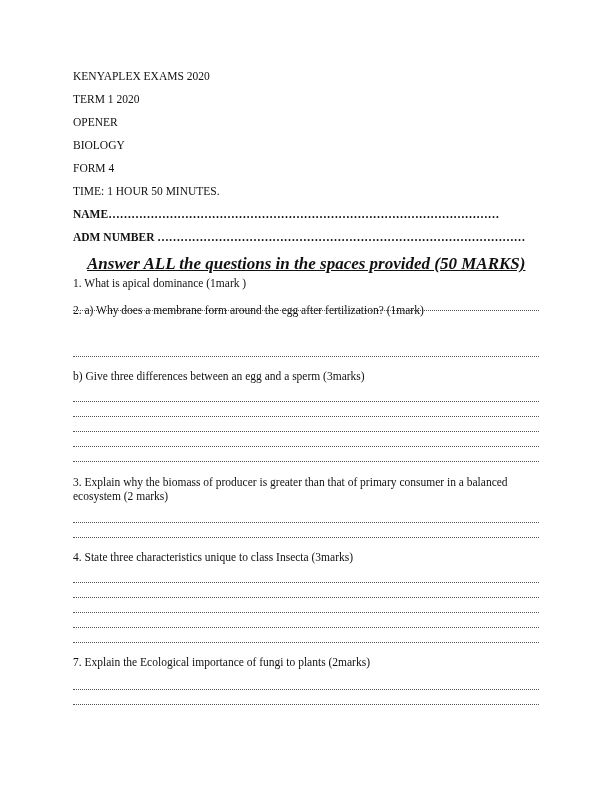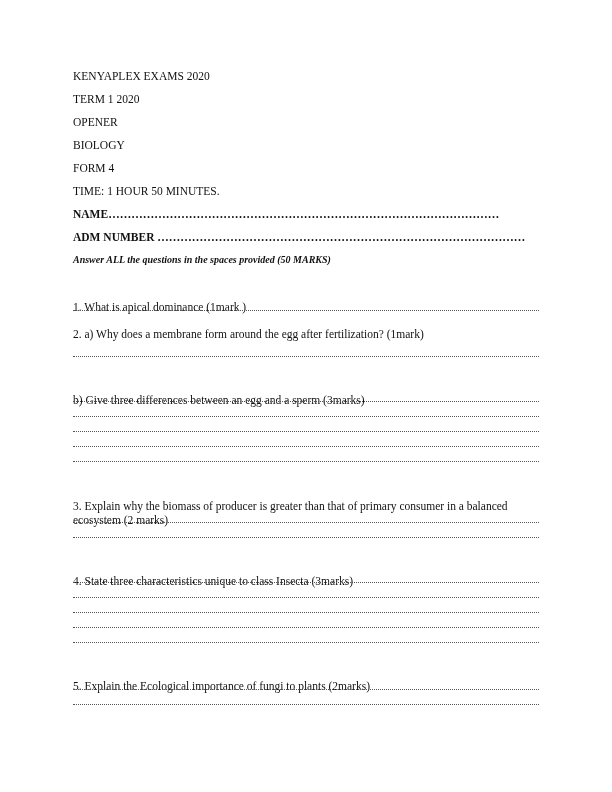--- a/index.html
+++ b/index.html
@@ -1,22 +1,22 @@
 <!DOCTYPE html>
 <html><head>
 <meta charset="utf-8">
 <style>
   html, body { margin: 0; padding: 0; background: #fff; }
   body { width: 612px; height: 792px; position: relative; overflow: hidden;
          font-family: "Liberation Serif", "DejaVu Serif", serif; color: #111; }
   .abs { position: absolute; white-space: nowrap; }
   .hdr { left: 73px; font-size: 11.5px; font-weight: normal; }
   .fill { left: 73px; font-size: 11.5px; font-weight: bold; overflow: hidden; font-family: Liberation Serif, serif; }
-  .instr { left: 73px; font-size: 10px; font-weight: bold; font-style: italic; }
-  .q { left: 73px; font-size: 11.5px; margin-top: 24px; }
+  .instr { left: 87px; font-size: 17px; font-weight: bold; font-style: italic; text-decoration: underline; }
+  .q { left: 73px; font-size: 11.5px; }
   .q.wrap { white-space: normal; width: 470px; line-height: 14px; }
   .line { position: absolute; left: 73px; width: 466px; height: 0;
           border-top: 1px dotted #555; }
 </style>
 </head>
 <body>
 
 <div>
   <div class="abs hdr" style="top:70px">KENYAPLEX EXAMS 2020</div>
   <div class="abs hdr" style="top:93px">TERM 1 2020</div>
@@ -58,16 +58,16 @@
 <div>
   <div class="abs q" style="top:551px">4. State three characteristics unique to class Insecta (3marks)</div>
   <div class="line" style="top:582px"></div>
   <div class="line" style="top:597px"></div>
   <div class="line" style="top:612px"></div>
   <div class="line" style="top:627px"></div>
   <div class="line" style="top:642px"></div>
 </div>
 
 <div>
-  <div class="abs q" style="top:656px">5. Explain the Ecological importance of fungi to plants (2marks)</div>
+  <div class="abs q" style="top:656px">7. Explain the Ecological importance of fungi to plants (2marks)</div>
   <div class="line" style="top:689px"></div>
   <div class="line" style="top:704px"></div>
 </div>
 
 </body></html>

